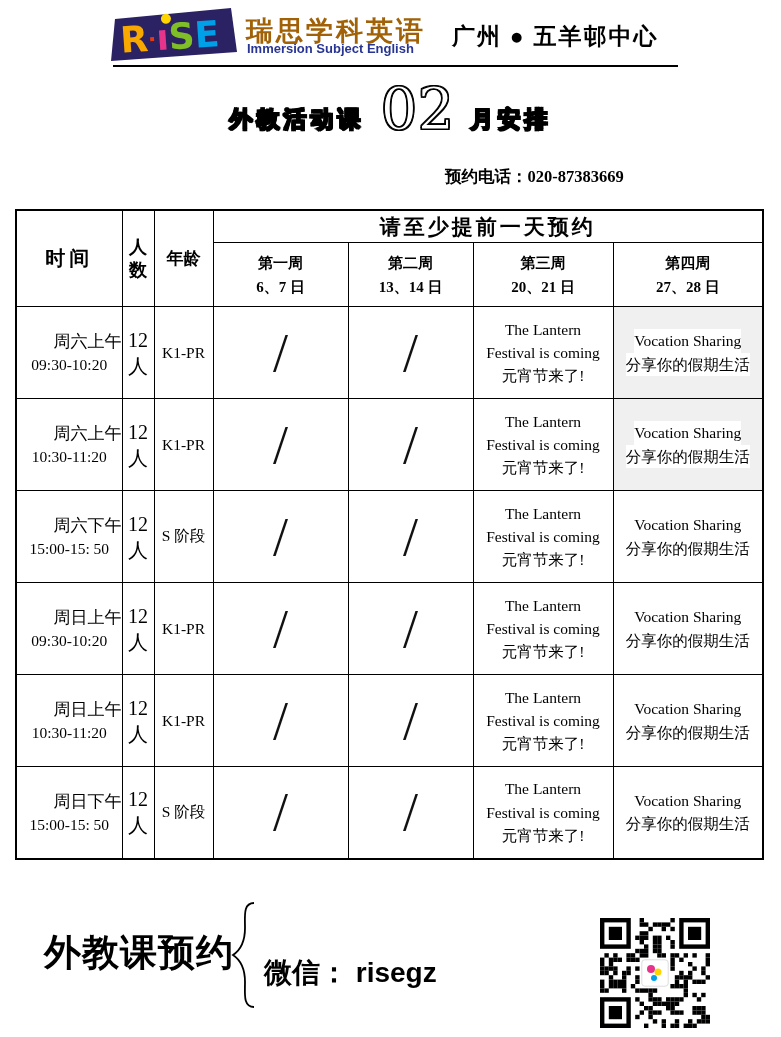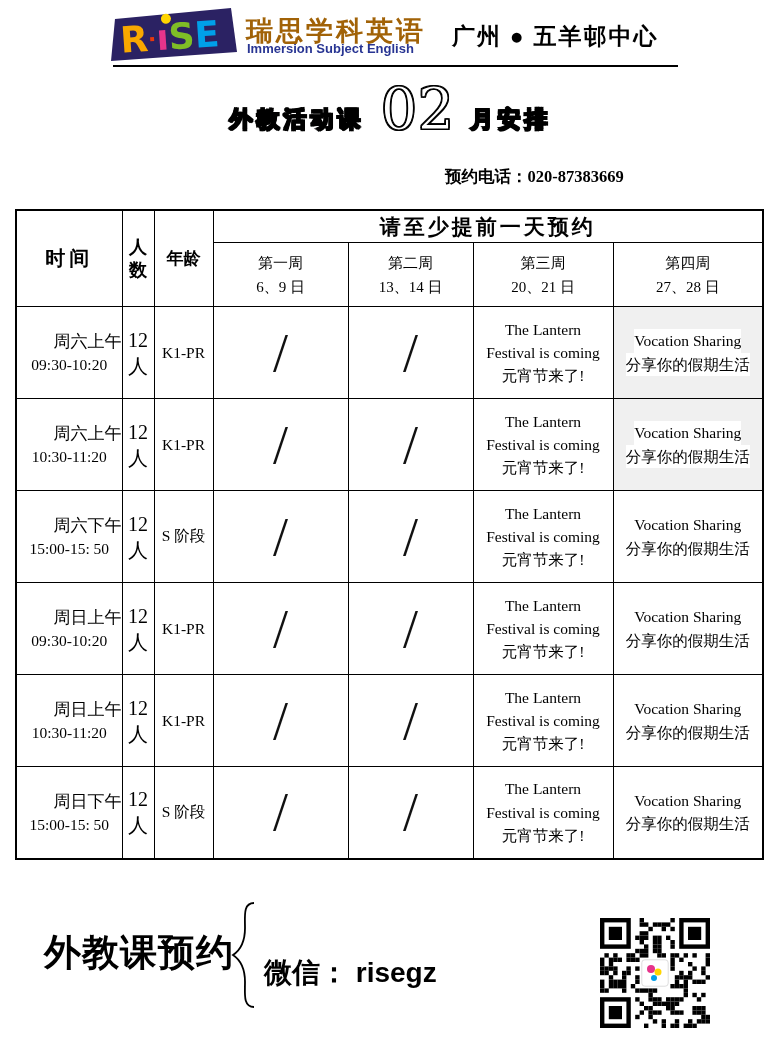--- a/index.html
+++ b/index.html
@@ -34,21 +34,21 @@
 
   
   table.sched{position:absolute;left:15px;top:209px;width:747px;border-collapse:collapse;
               table-layout:fixed;border:2px solid #000;}
   table.sched th,table.sched td{border:1px solid #000;text-align:center;vertical-align:middle;
               padding:0;overflow:hidden;}
   th.h-time{font-size:20px;font-weight:bold;letter-spacing:4px;}
   th.h-count{font-size:18px;font-weight:bold;line-height:1.25;padding:0 6px;}
   th.h-age{font-size:17px;font-weight:bold;}
   th.h-theme{font-size:21px;font-weight:bold;letter-spacing:3px;height:31px;}
-  th.h-week{font-size:15px;font-weight:normal;height:63px;line-height:1.6;}
+  th.h-week{font-size:15px;font-weight:bold;height:63px;line-height:1.6;}
   td.c-time .day{font-size:17px;line-height:1.5;text-align:right;}
   td.c-time .time{font-size:15.5px;line-height:1.4;}
   td.c-count{font-size:20px;line-height:1.3;}
   td.c-age{font-size:15.5px;}
   td.c-slash{font-size:54px;font-family:"Liberation Serif",serif;color:#111;}
   td.c-w3,td.c-w4{font-size:15.5px;line-height:1.5;}
   td.c-w4.gray{background:#f0f0f0;}
   td.c-w4.gray .line{background:#fff;display:inline-block;padding:0 2px;}
   td.c-w4 .line,td.c-w3 .line{display:block;}
   td.c-w4.gray .line{display:table;margin:0 auto;}
@@ -103,21 +103,21 @@
     <thead>
       <tr>
         <th class="h-time" rowspan="2">时间</th>
         <th class="h-count" rowspan="2">人数</th>
         <th class="h-age" rowspan="2">年龄</th>
         <th class="h-theme" colspan="4">请至少提前一天预约</th>
       </tr>
       <tr>
         <th class="h-week">
           <div>第一周</div>
-            <div>6、9 日</div>
+            <div>6、7 日</div>
         </th>
         <th class="h-week">
           <div>第二周</div>
             <div>13、14 日</div>
         </th>
         <th class="h-week">
           <div>第三周</div>
             <div>20、21 日</div>
         </th>
         <th class="h-week">

